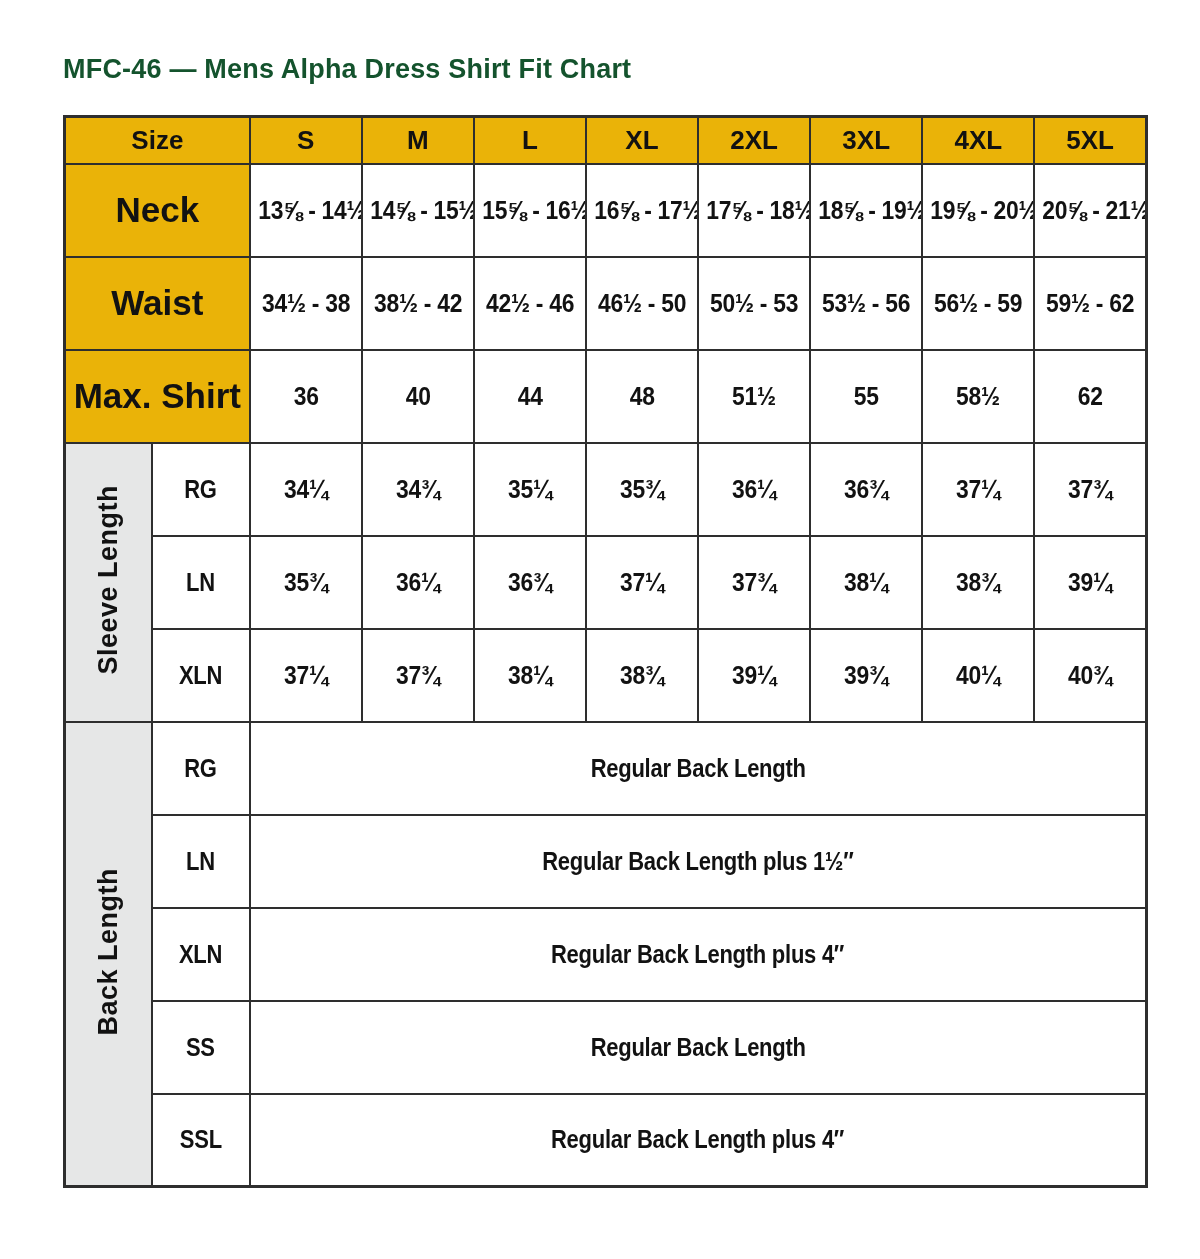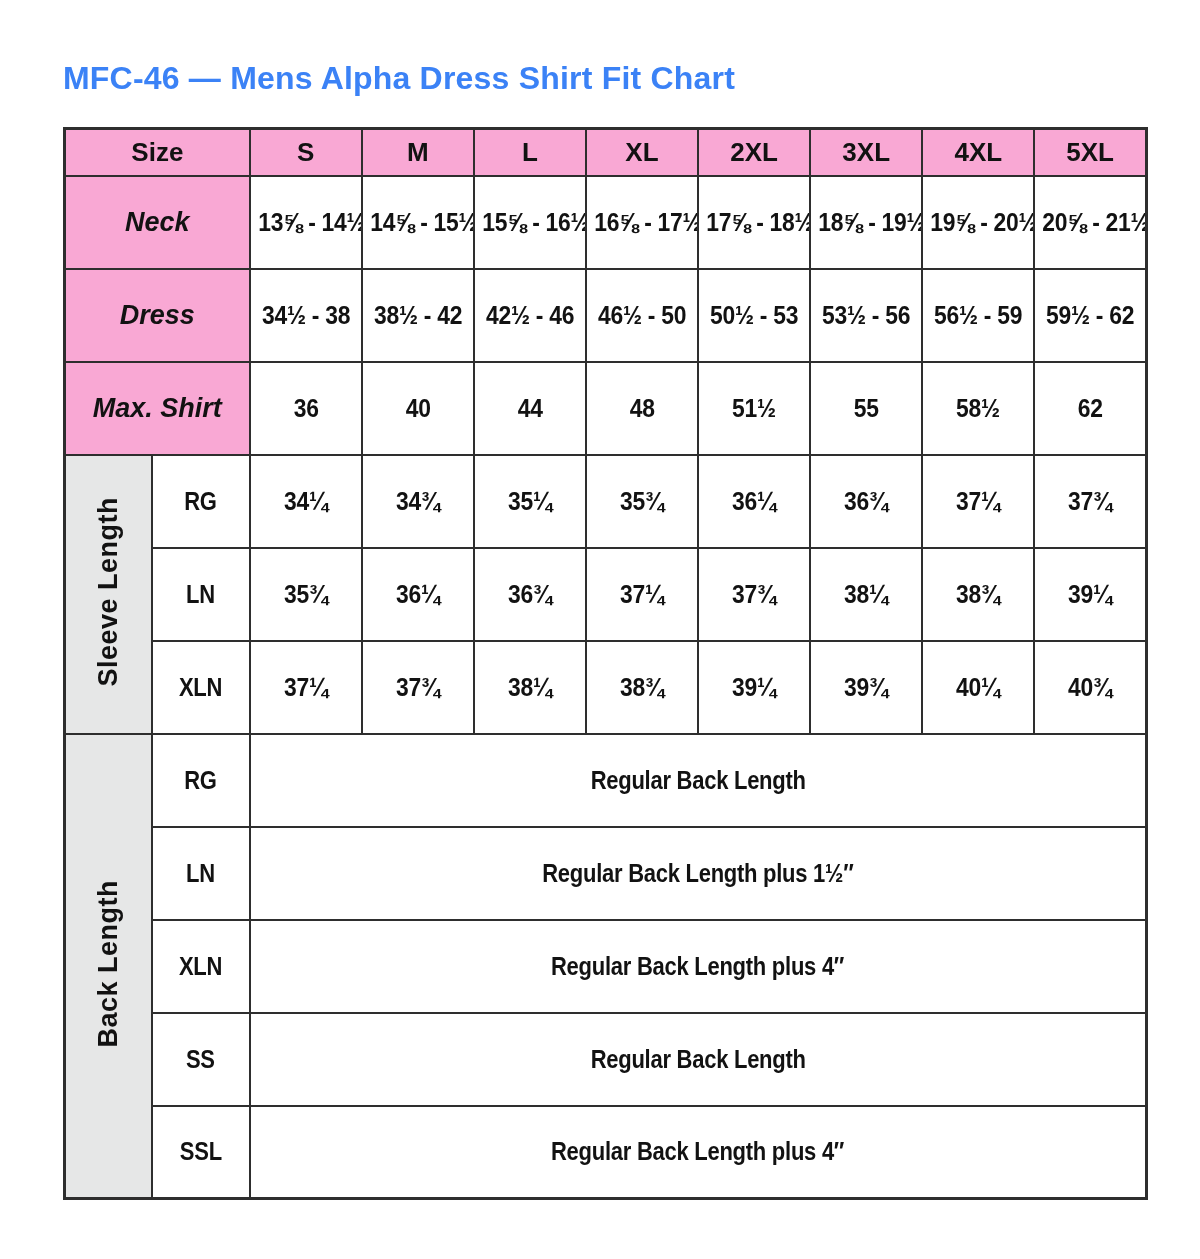--- a/index.html
+++ b/index.html
@@ -11,25 +11,25 @@
     color: #121212;
   }
   .page {
     width: 1200px;
     height: 1259px;
     box-sizing: border-box;
     padding: 52px 60px 0 63px;
     background: #ffffff;
   }
   .title {
-    margin: 8px 0 30px 0;
-    font-size: 32px;
+    margin: 2px 0 30px 0;
+    font-size: 27px;
     font-weight: 700;
     letter-spacing: 0.2px;
-    color: #3b82f6;
+    color: #14532d;
   }
   table.fit {
     border-collapse: collapse;
     table-layout: fixed;
     width: 1085px;
     border: 3px solid #2e2e2e;
   }
   table.fit th, table.fit td {
     border: 2px solid #2e2e2e;
     text-align: center;
@@ -37,30 +37,29 @@
     padding: 0;
     overflow: hidden;
   }
   col.c-vlab  { width: 87px; }
   col.c-code  { width: 98px; }
   col.c-size  { width: 112px; }
 
   tr.r-head   { height: 47px; }
   tr.r-body   { height: 93px; }
 
-  .grey { background: #f9a8d4; }
+  .grey { background: #eab308; }
 
   .head-label {
     font-size: 26px;
     font-weight: 700;
   }
   .row-label {
-    font-size: 27px;
-    font-weight: 700;
-    font-style: italic;
+    font-size: 35px;
+    font-weight: 700;
   }
   
   .cv {
     display: inline-block;
     transform: scaleX(0.88);
     transform-origin: center;
     font-size: 26px;
     font-weight: 700;
     white-space: nowrap;
     letter-spacing: -0.3px;
@@ -118,21 +117,21 @@
       <td><span class="cv">14⅝ - 15½</span></td>
       <td><span class="cv">15⅝ - 16½</span></td>
       <td><span class="cv">16⅝ - 17½</span></td>
       <td><span class="cv">17⅝ - 18½</span></td>
       <td><span class="cv">18⅝ - 19½</span></td>
       <td><span class="cv">19⅝ - 20½</span></td>
       <td><span class="cv">20⅝ - 21½</span></td>
     </tr>
 
     <tr class="r-body">
-      <th class="grey row-label" colspan="2">Dress</th>
+      <th class="grey row-label" colspan="2">Waist</th>
       <td><span class="cv">34½ - 38</span></td>
       <td><span class="cv">38½ - 42</span></td>
       <td><span class="cv">42½ - 46</span></td>
       <td><span class="cv">46½ - 50</span></td>
       <td><span class="cv">50½ - 53</span></td>
       <td><span class="cv">53½ - 56</span></td>
       <td><span class="cv">56½ - 59</span></td>
       <td><span class="cv">59½ - 62</span></td>
     </tr>
 

